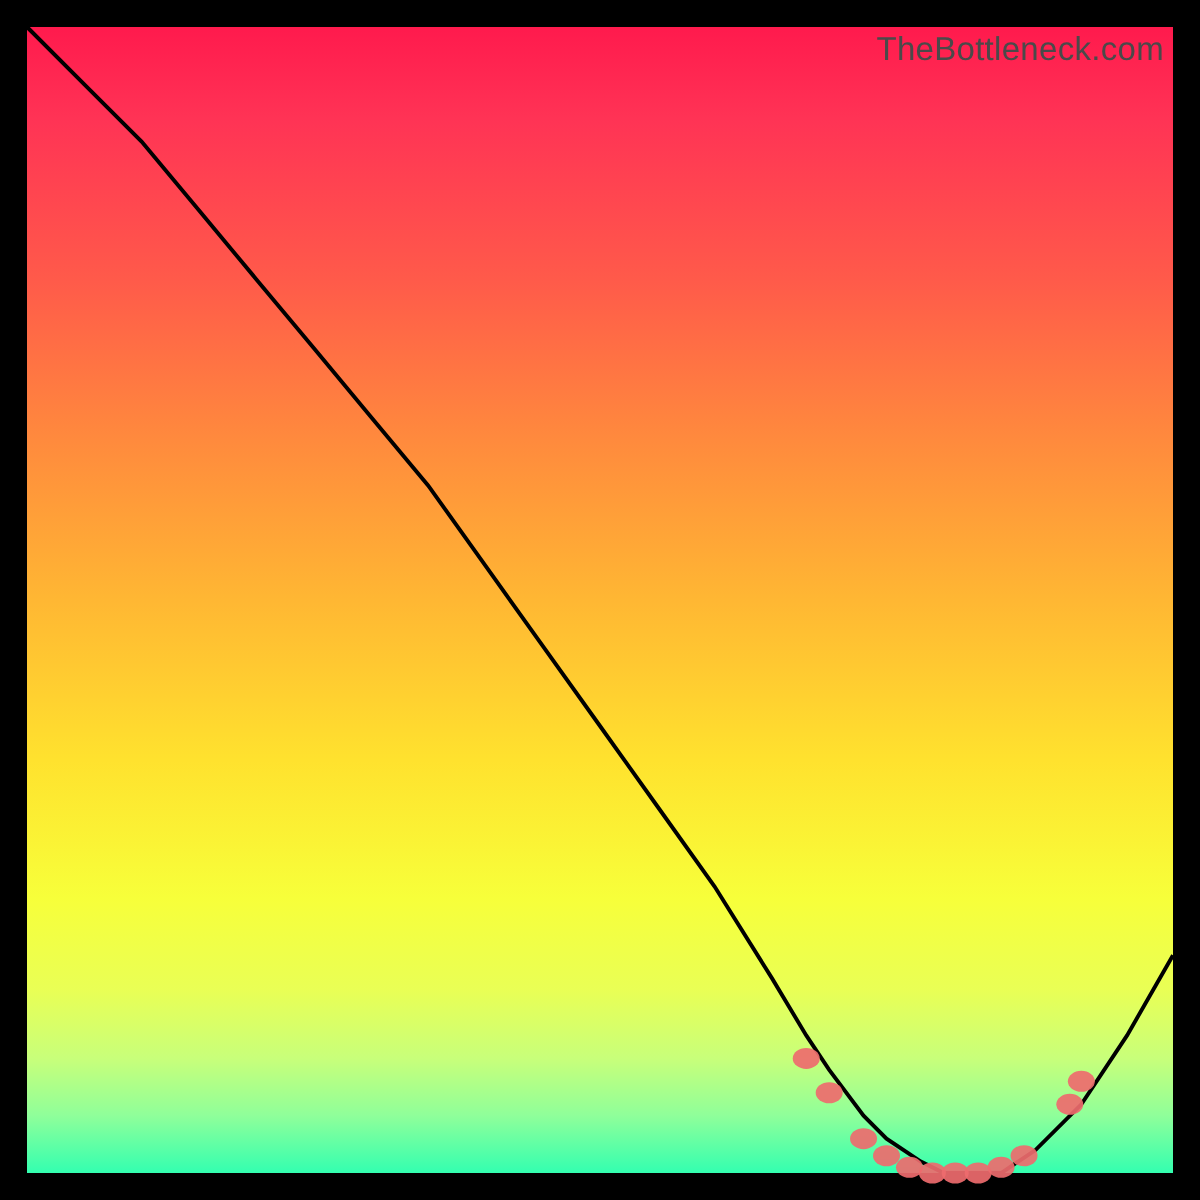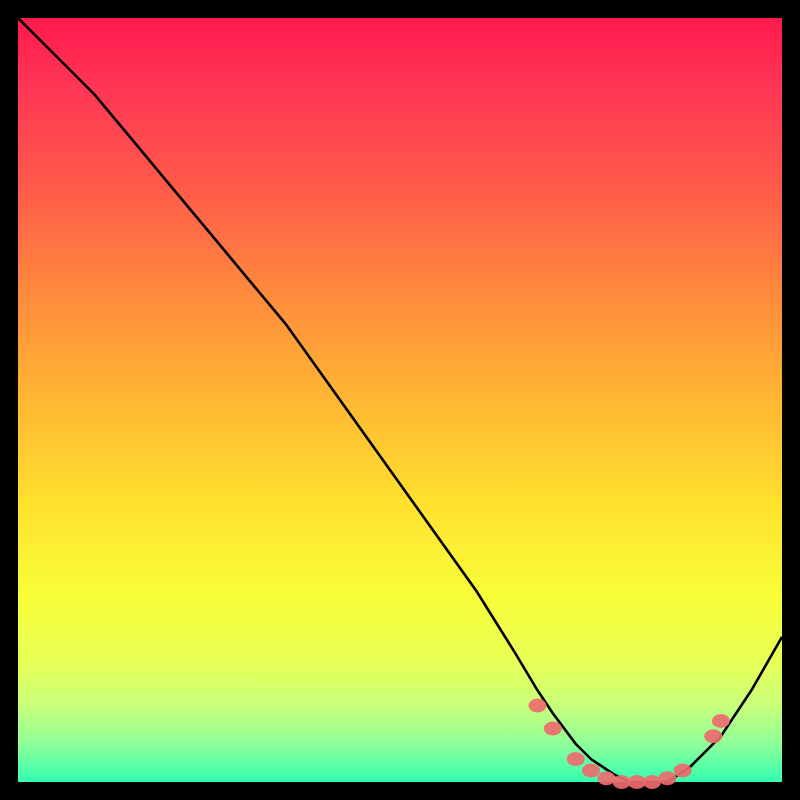--- a/index.html
+++ b/index.html
@@ -77,13 +77,14 @@
         <ellipse cx="603.6" cy="764.0" rx="9" ry="7" fill="#ee6b6e" opacity="0.92"></ellipse>
         <ellipse cx="618.8" cy="764.0" rx="9" ry="7" fill="#ee6b6e" opacity="0.92"></ellipse>
         <ellipse cx="634.1" cy="764.0" rx="9" ry="7" fill="#ee6b6e" opacity="0.92"></ellipse>
         <ellipse cx="649.4" cy="760.2" rx="9" ry="7" fill="#ee6b6e" opacity="0.92"></ellipse>
         <ellipse cx="664.7" cy="752.5" rx="9" ry="7" fill="#ee6b6e" opacity="0.92"></ellipse>
         <ellipse cx="695.2" cy="718.2" rx="9" ry="7" fill="#ee6b6e" opacity="0.92"></ellipse>
         <ellipse cx="702.9" cy="702.9" rx="9" ry="7" fill="#ee6b6e" opacity="0.92"></ellipse>
       </g>
   </svg>
 
+  <div class="watermark">TheBottleneck.com</div>
 </div>
 
 </body></html>

